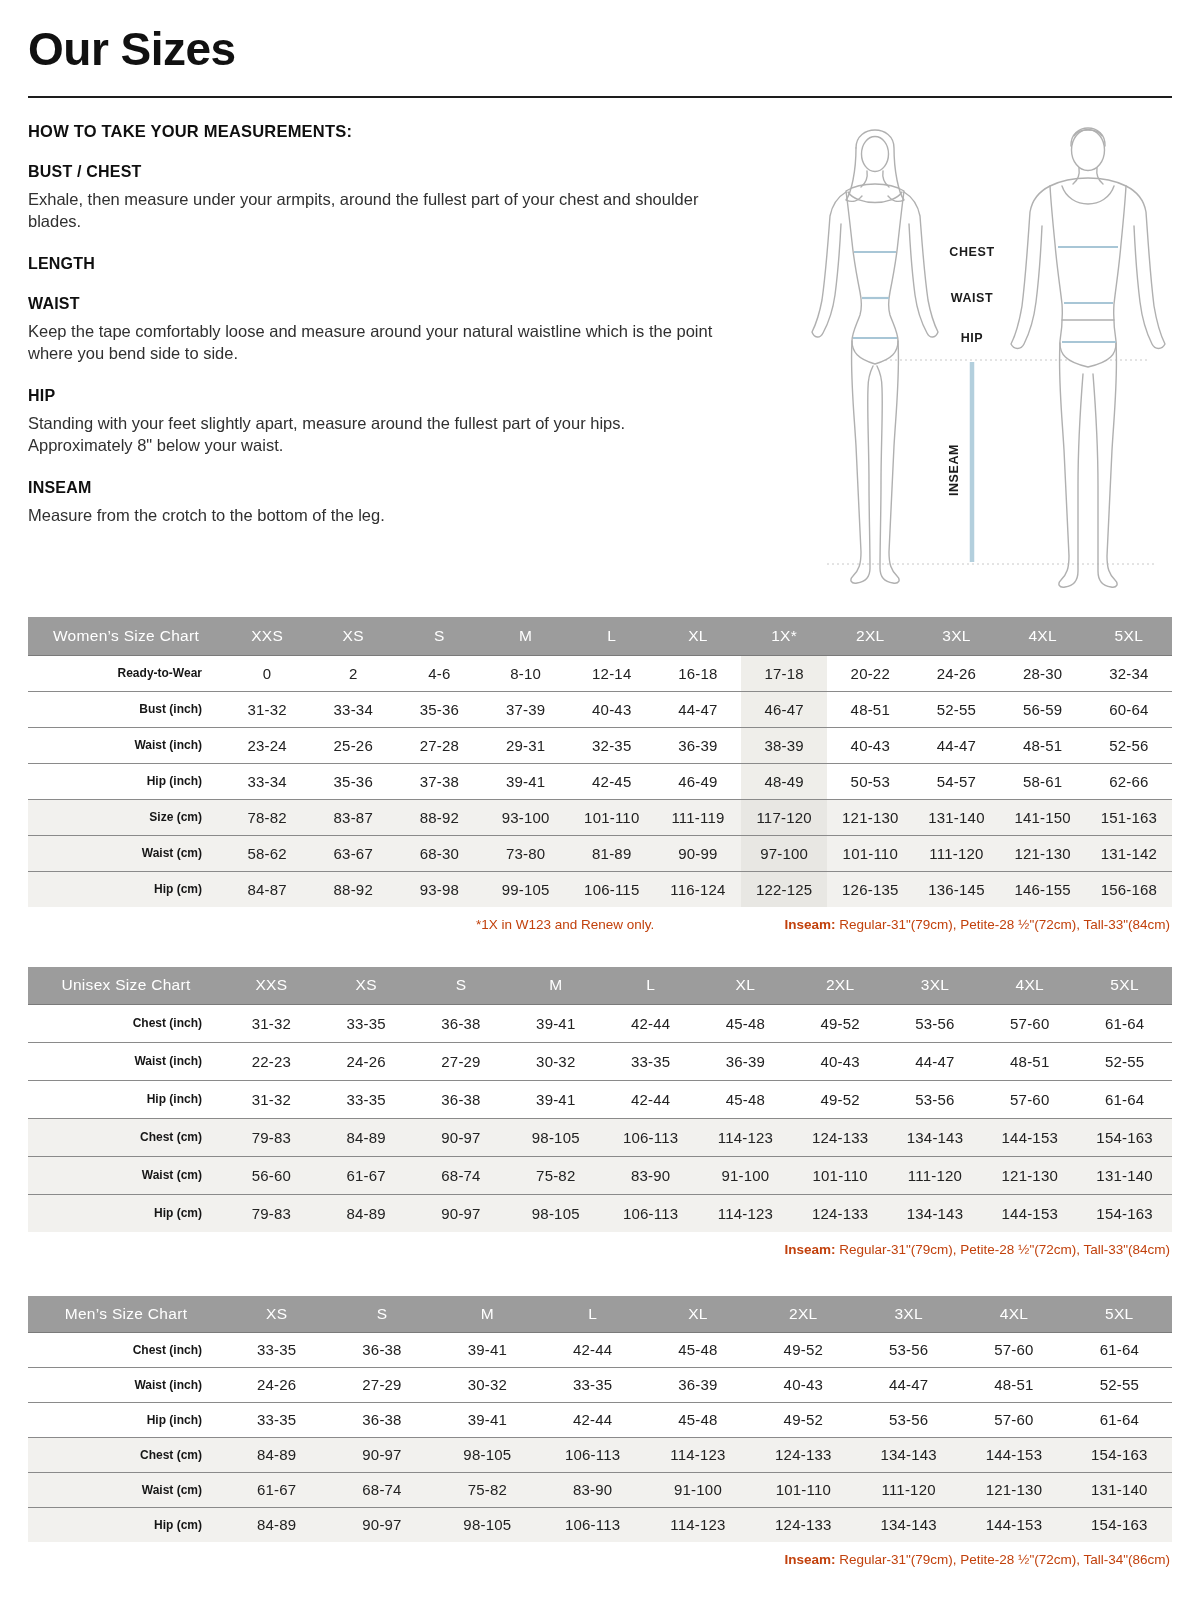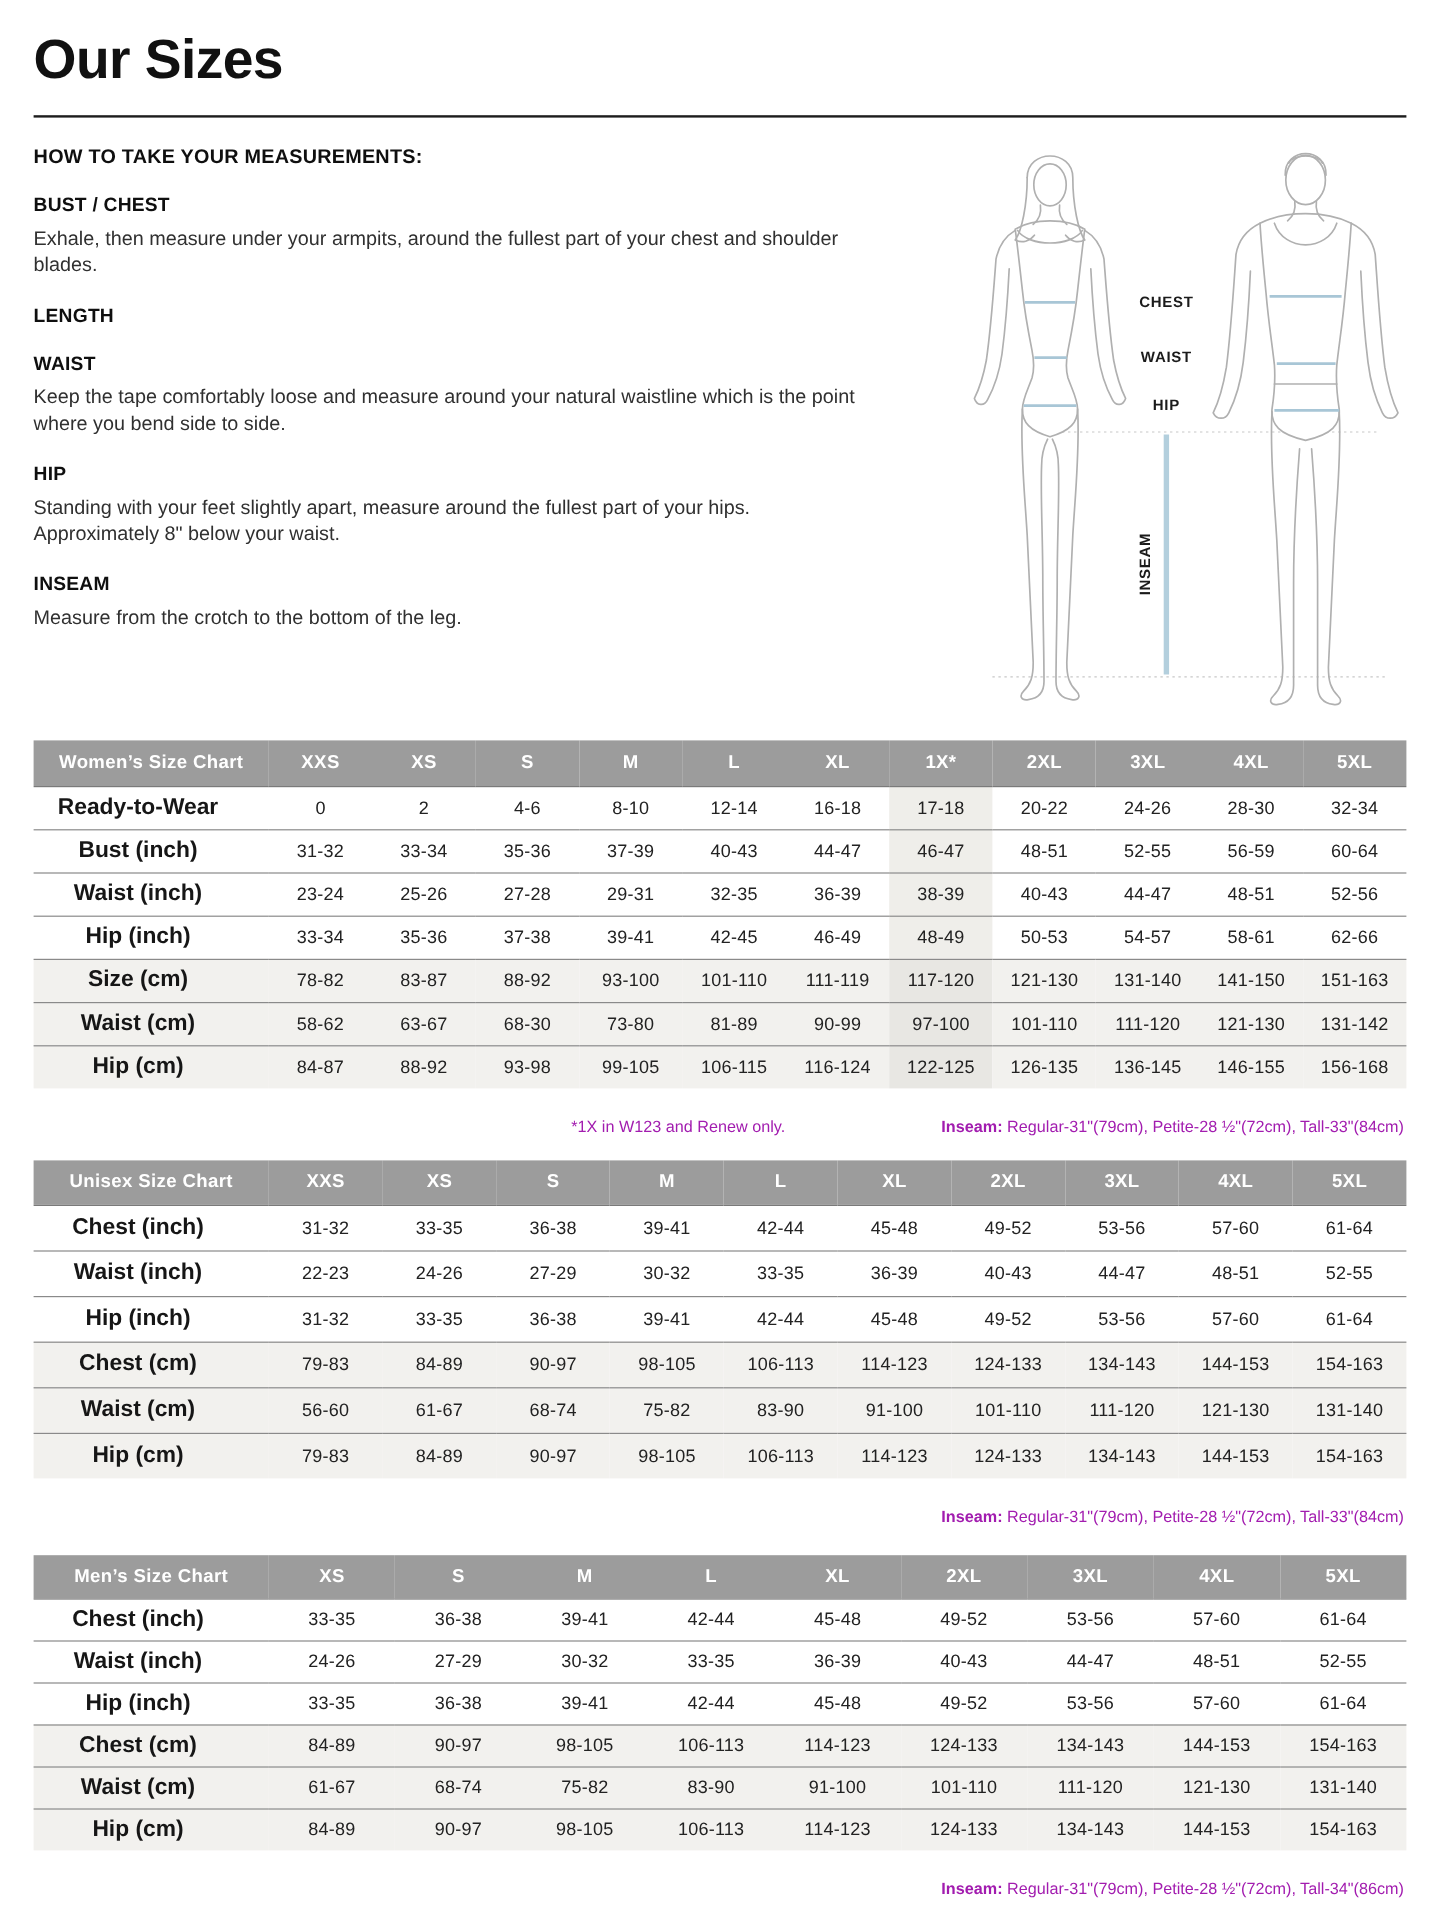--- a/index.html
+++ b/index.html
@@ -34,37 +34,37 @@
   .fig-fill { stroke:#b0b0b0; stroke-width:1.4; fill:#ffffff; stroke-linejoin:round; }
   .mline { stroke:#a8c6d6; stroke-width:2.2; }
   .inseam-line { stroke:#b3cfdd; stroke-width:4.5; }
   .dotted { stroke:#c8c8c8; stroke-width:1; stroke-dasharray:2 3; }
   
   .tblwrap { position:absolute; left:28px; width:1144px; }
   .tw0 { top:617px; } .tw1 { top:967px; } .tw2 { top:1296px; }
   table.size-table { width:100%; border-collapse:collapse; table-layout:fixed; }
   col.label-col { width:196px; }
   thead th {
-    background:#9c9c9c; color:#ffffff; font-size:15.5px; font-weight:bold;
+    background:#9c9c9c; color:#ffffff; font-size:15.5px; font-weight:normal;
     letter-spacing:.3px; text-align:center;
   }
   .tw0 thead th { height:38px; } .tw1 thead th { height:37px; } .tw2 thead th { height:36px; }
   thead tr { border-bottom:1px solid #7a7a7a; }
   tbody th.row-label {
-    padding-right:22px; font-size:19px; font-weight:bold; color:#161616;
+    text-align:right; padding-right:22px; font-size:12px; font-weight:bold; color:#161616;
   }
   tbody td { text-align:center; font-size:15px; color:#222222; letter-spacing:.2px; }
   .tw0 tbody th, .tw0 tbody td { height:36px; }
   .tw1 tbody th, .tw1 tbody td { height:38px; }
   .tw2 tbody th, .tw2 tbody td { height:35px; }
   tbody tr:not(.first) th, tbody tr:not(.first) td { border-top:1px solid #8a8a8a; }
   tbody tr.shaded th, tbody tr.shaded td { background:#f2f1ee; }
   tbody td.hl { background:#efeeea;margin-top:36px; }
   tbody tr.shaded td.hl { background:#e8e7e3; }
-  .notes { position:relative; margin-top:24px; height:20px; font-size:13.5px; color:#a21caf; }
+  .notes { position:relative; margin-top:10px; height:20px; font-size:13.5px; color:#c2410c; }
   .footnote { position:absolute; left:448px; white-space:nowrap; }
   .inseam-note { position:absolute; right:2px; white-space:nowrap; }
   .inseam-note b { font-weight:bold; }
 </style>
 </head>
 <body>
 
 <h1 class="page-title">Our Sizes</h1>
 <div class="title-rule"></div>
 

